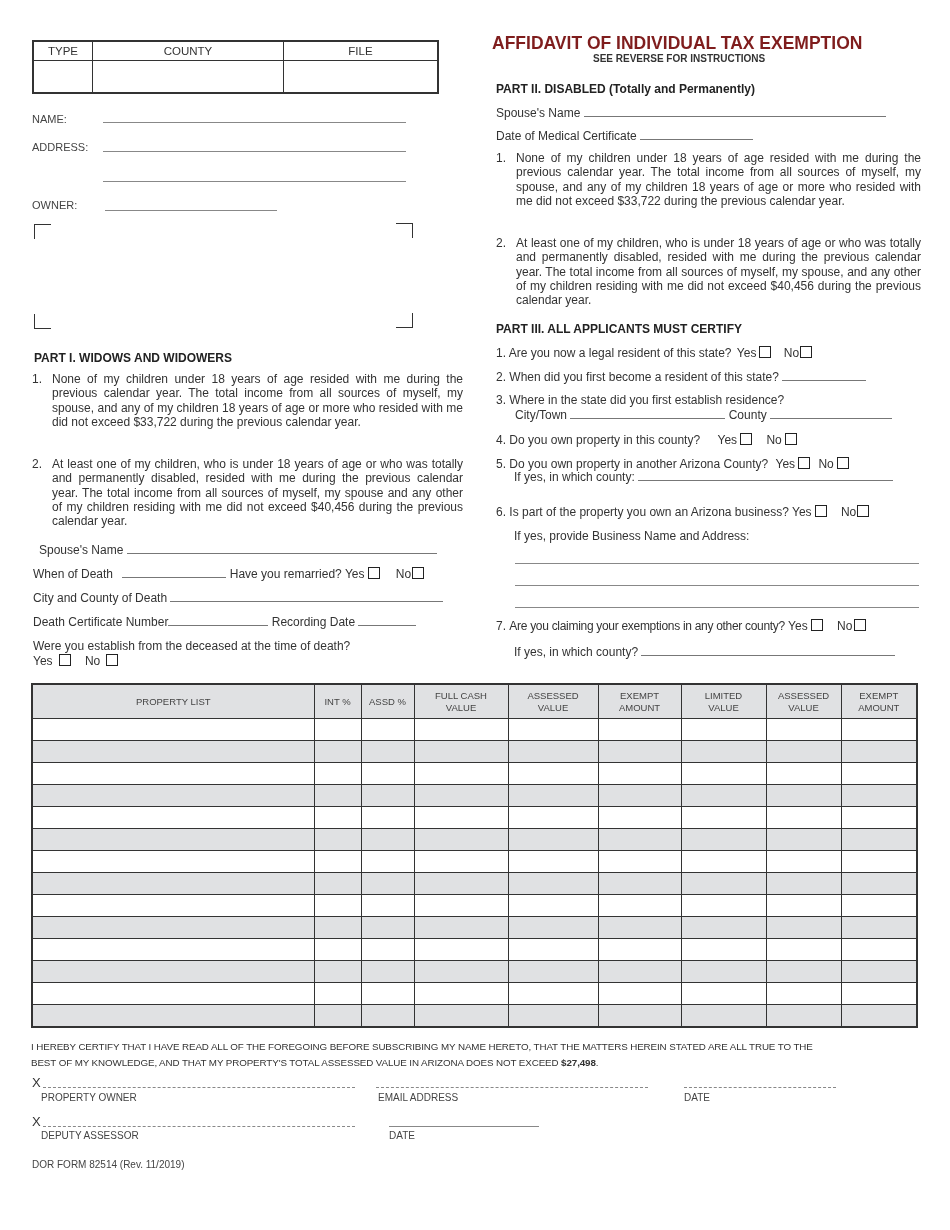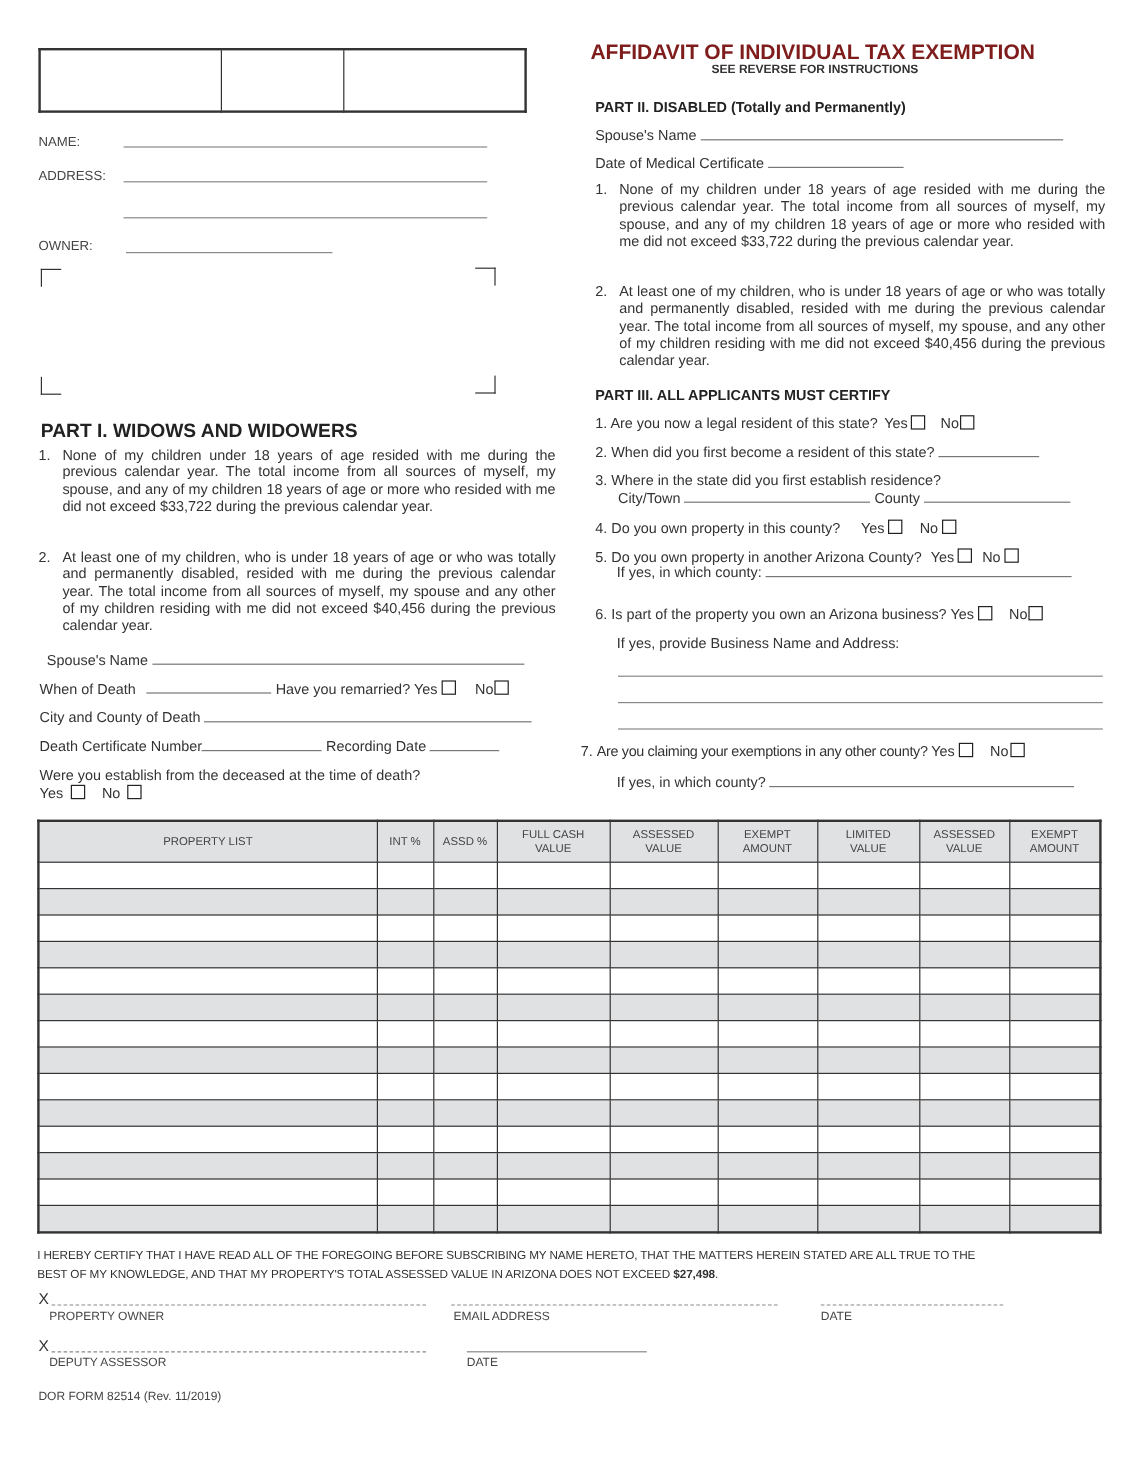--- a/index.html
+++ b/index.html
@@ -33,20 +33,25 @@
   #prop tr.g td { background: #e0e1e3; }
   #prop tr.w td { background: #ffffff; }
 
   .cert { font-size: 9.8px; color: #333; letter-spacing: -0.1px; }
 </style>
 </head>
 <body>
 
 <table id="hdr-table">
   <tbody>
+      <tr style="height:19px">
+    <td style="width:58px">TYPE</td>
+    <td style="width:190px">COUNTY</td>
+    <td>FILE</td>
+  </tr>
   <tr>
     <td></td>
     <td></td>
     <td></td>
   </tr>
 </tbody>
   </table>
 
 <div class="abs t small" style="left:32px;top:113px;font-size:11px">NAME:</div>
 <div class="uline" style="left:103px;top:122px;width:303px"></div>
@@ -56,21 +61,21 @@
 <div class="abs t small" style="left:32px;top:199px;font-size:11px">OWNER:</div>
 <div class="uline" style="left:105px;top:210px;width:172px"></div>
 
 <div>
   <div class="corner" style="left:34px;top:224px;border-top-width:1.5px;border-left-width:1.5px"></div>
   <div class="corner" style="left:396px;top:223px;border-top-width:1.5px;border-right-width:1.5px"></div>
   <div class="corner" style="left:34px;top:314px;border-bottom-width:1.5px;border-left-width:1.5px"></div>
   <div class="corner" style="left:396px;top:313px;border-bottom-width:1.5px;border-right-width:1.5px"></div>
 </div>
 
-<div class="abs t bold" style="left:34px;top:351px;font-size:16px">PART I.  WIDOWS AND WIDOWERS</div>
+<div class="abs t bold" style="left:34px;top:351px;font-size:12px">PART I.  WIDOWS AND WIDOWERS</div>
 
 <div class="abs para" style="left:32px;top:372px;width:431px">
   <span class="num">1.</span>
   <div class="txt">None of my children under 18 years of age resided with me during the previous calendar year.  The total income from all sources of myself, my spouse, and any of my children 18 years of age or more who resided with me did not exceed $33,722 during the previous calendar year.</div>
 </div>
 <div class="abs para" style="left:32px;top:457px;width:431px">
   <span class="num">2.</span>
   <div class="txt">At least one of my children, who is under 18 years of age or who was totally and permanently disabled, resided with me during the previous calendar year. The total income from all sources of myself, my spouse and any other of my children residing with me did not exceed $40,456 during the previous calendar year.</div>
 </div>
 
@@ -163,21 +168,21 @@
 <div class="abs t" style="left:496px;top:505px">
   <span>6.</span>
   <span>Is part of the property you own an Arizona business?</span>
   <span>Yes</span><span class="cb"></span>
   <span style="margin-left:8px">No</span><span class="cb" style="margin-left:1px"></span>
 </div>
 <div class="abs t" style="left:514px;top:529px">If yes, provide Business Name and Address:</div>
 <div class="uline" style="left:515px;top:563px;width:404px"></div>
 <div class="uline" style="left:515px;top:585px;width:404px"></div>
 <div class="uline" style="left:515px;top:607px;width:404px"></div>
-<div class="abs t" style="left:484px;top:619px">
+<div class="abs t" style="left:496px;top:619px">
   <span>7.</span>
   <span style="letter-spacing:-0.3px">Are you claiming your exemptions in any other county?</span>
   <span>Yes</span><span class="cb"></span>
   <span style="margin-left:8px">No</span><span class="cb" style="margin-left:2px"></span>
 </div>
 <div class="abs t" style="left:514px;top:645px">
   <span>If yes, in which county?</span>
   <span class="line" style="width:254px"></span>
 </div>
 

